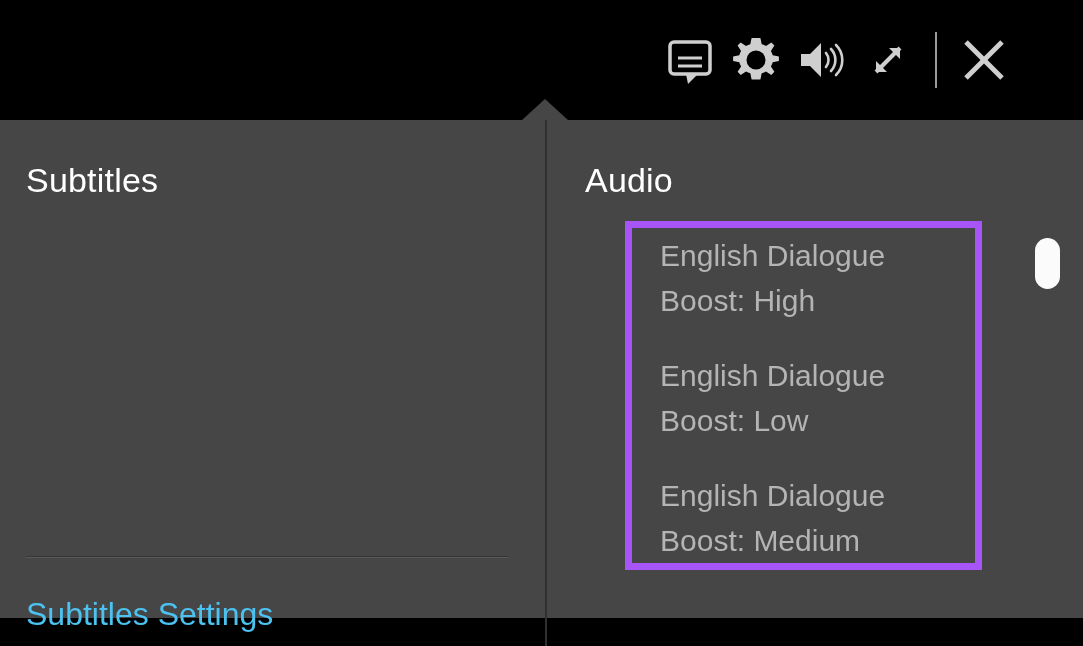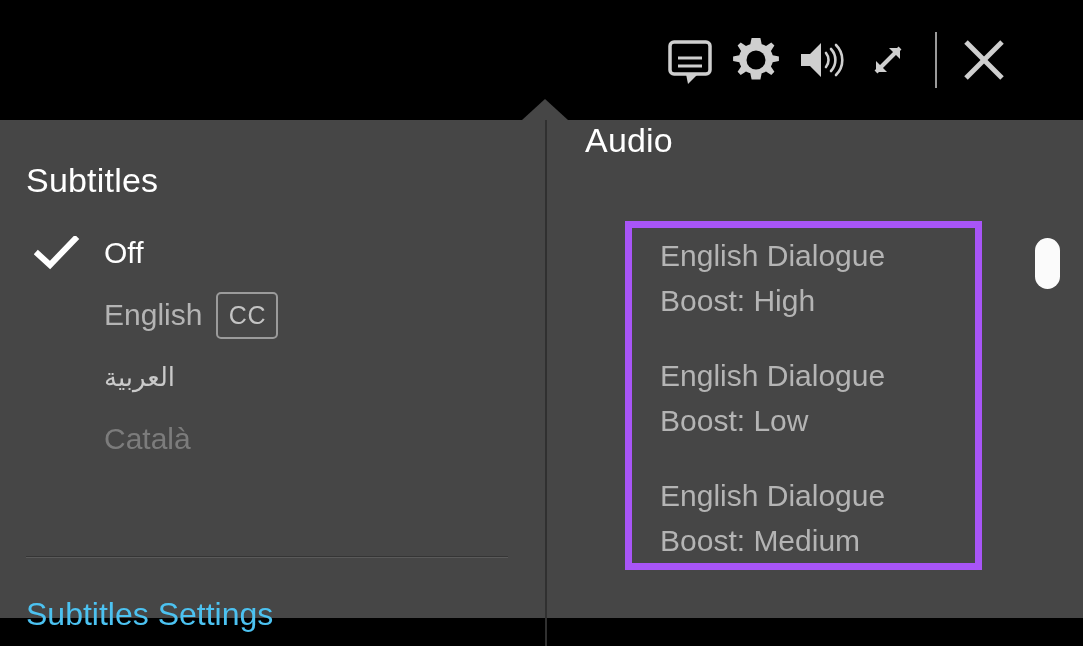--- a/index.html
+++ b/index.html
@@ -84,20 +84,21 @@
     padding-top: 40px;
   }
   .col-divider {
     width: 2px;
     background: #303030;
     height: 526px;
   }
   .col-audio {
     width: 536px;
     padding-left: 38px;
+    padding-top: 40px;
     position: relative;
   }
 
   .col-title {
     font-size: 34px;
     font-weight: 400;
     color: #ffffff;
     letter-spacing: 0.2px;
     line-height: 40px;
   }
@@ -282,48 +283,20 @@
     </div>
   </div>
 
   <div class="pointer"></div>
 
   <div class="panel">
 
     <div class="col col-subtitles">
       <div class="col-title">Subtitles</div>
 
-      <div class="opt-list">
-
-        <div class="opt-row selected">
-          <span class="opt-check">
-            <svg width="46" height="34" viewBox="0 0 46 34">
-              <polyline points="4,18 16,29 41,3" fill="none" stroke="#ffffff" stroke-width="6" stroke-linecap="square"></polyline>
-            </svg>
-          </span>
-          <span class="opt-label">Off</span>
-        </div>
-
-        <div class="opt-row">
-          <span class="opt-check"></span>
-          <span class="opt-label">English</span>
-          <span class="cc-badge">CC</span>
-        </div>
-
-        <div class="opt-row">
-          <span class="opt-check"></span>
-          <span class="opt-label rtl">العربية</span>
-        </div>
-
-        <div class="opt-row dim">
-          <span class="opt-check"></span>
-          <span class="opt-label">Català</span>
-        </div>
-
-      </div>
 
       <div class="hr"></div>
 
       <div class="settings-link">Subtitles Settings</div>
     </div>
 
     <div class="col-divider"></div>
 
     <div class="col col-audio">
       <div class="col-title">Audio</div>

